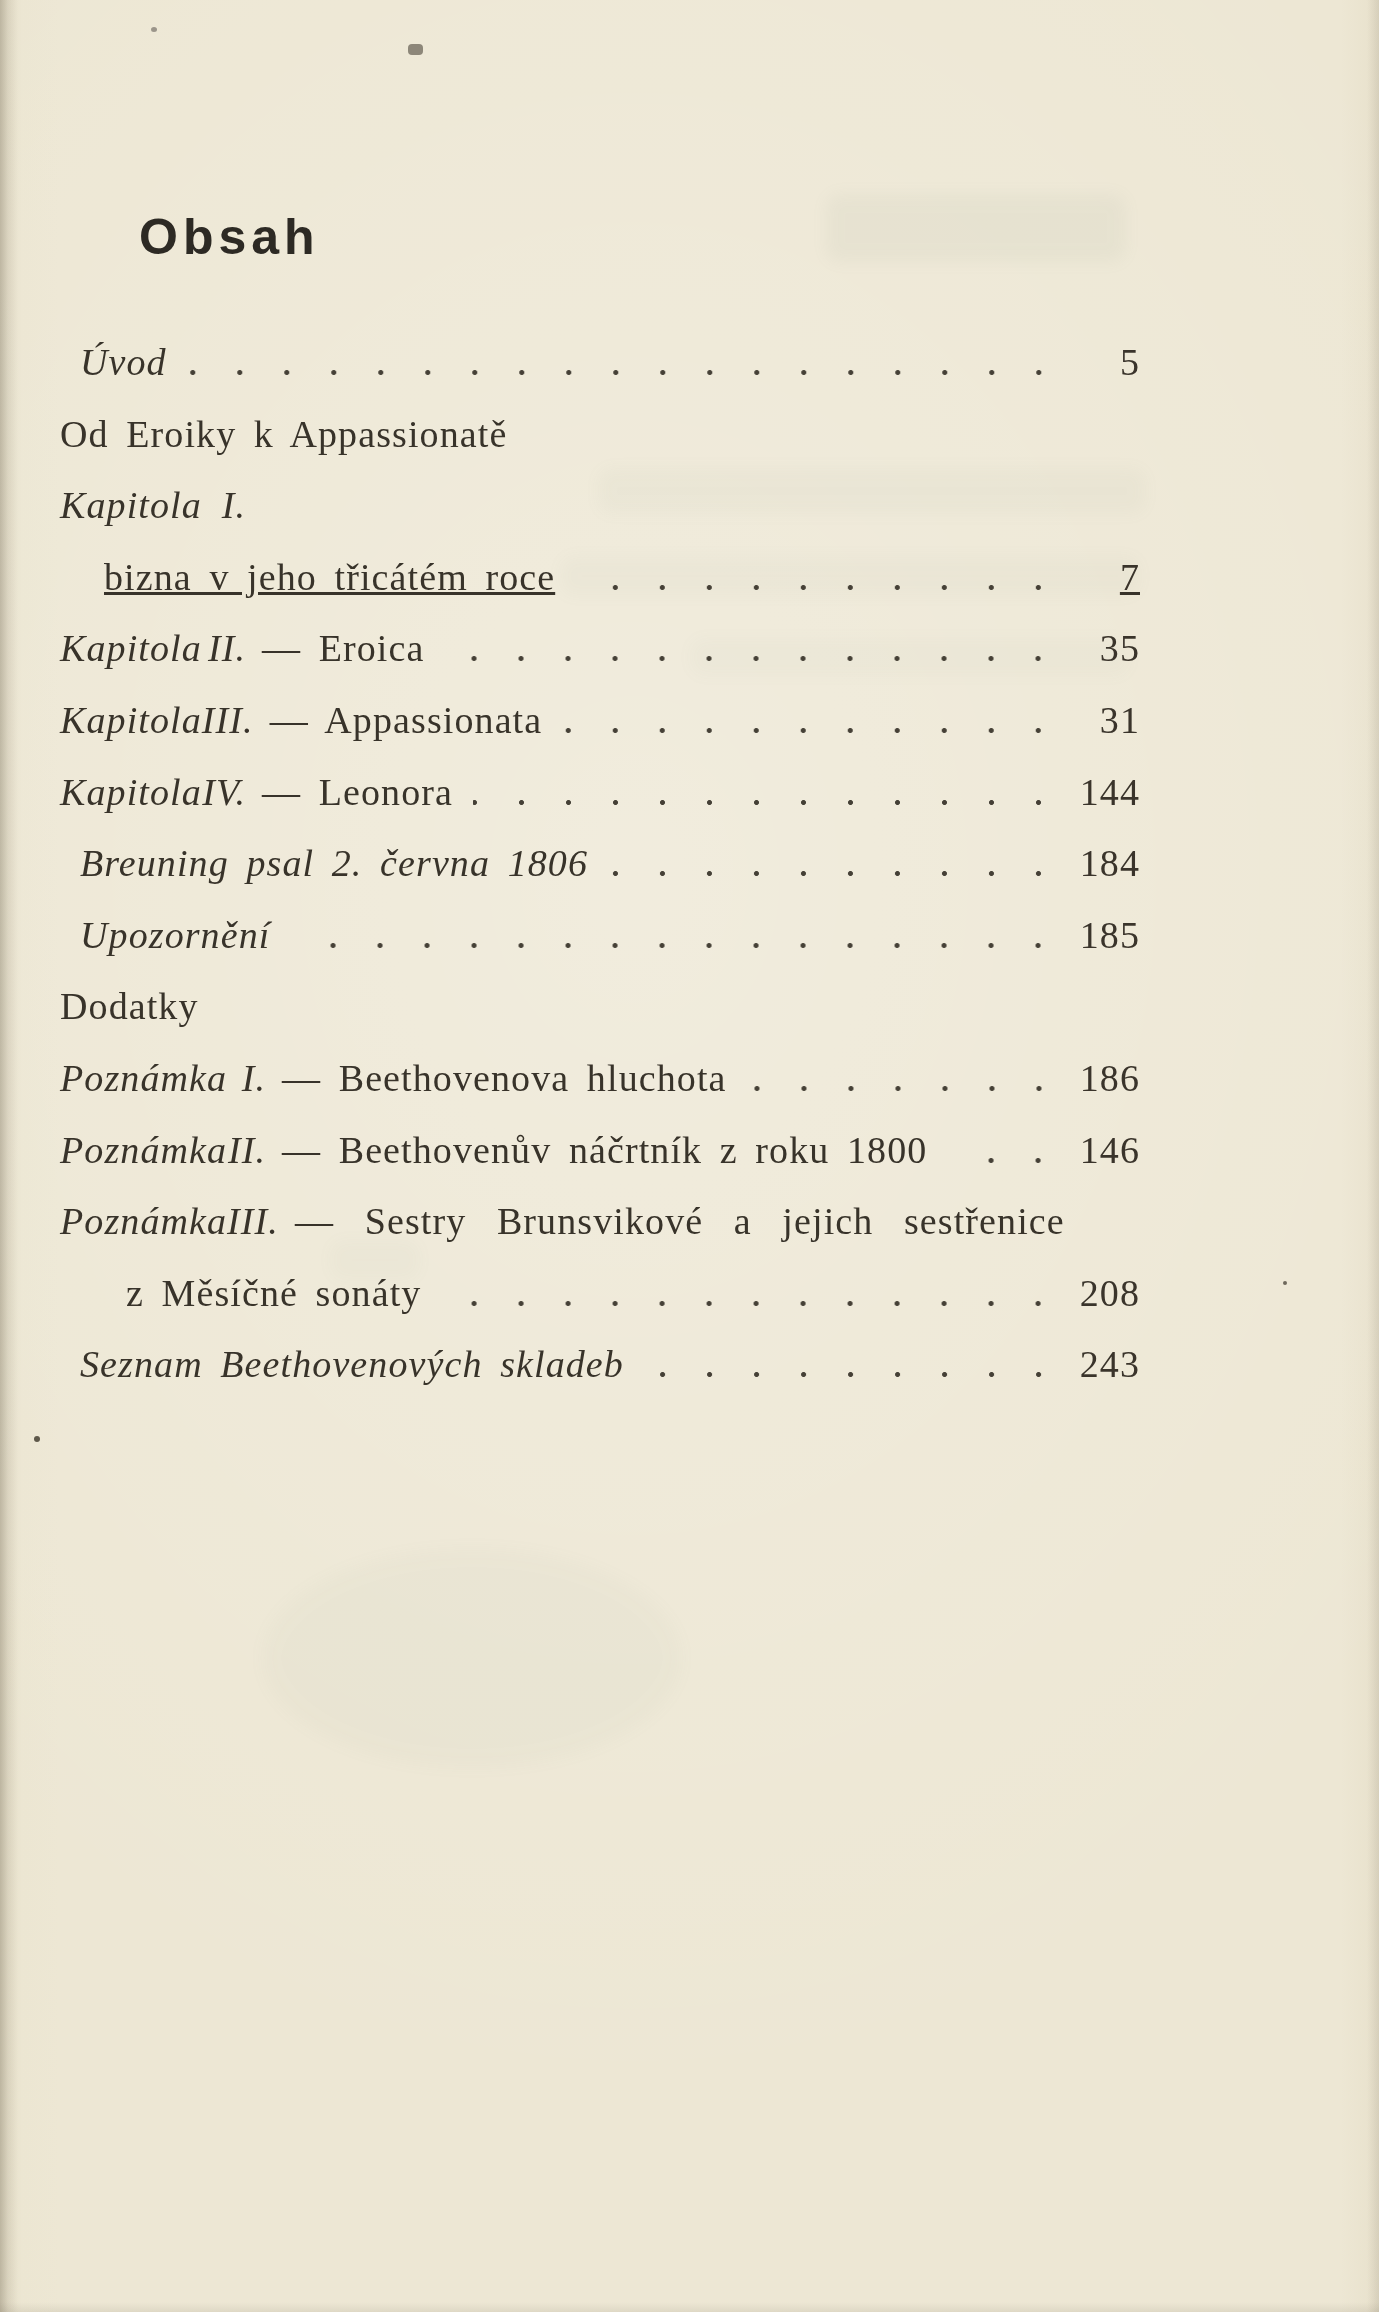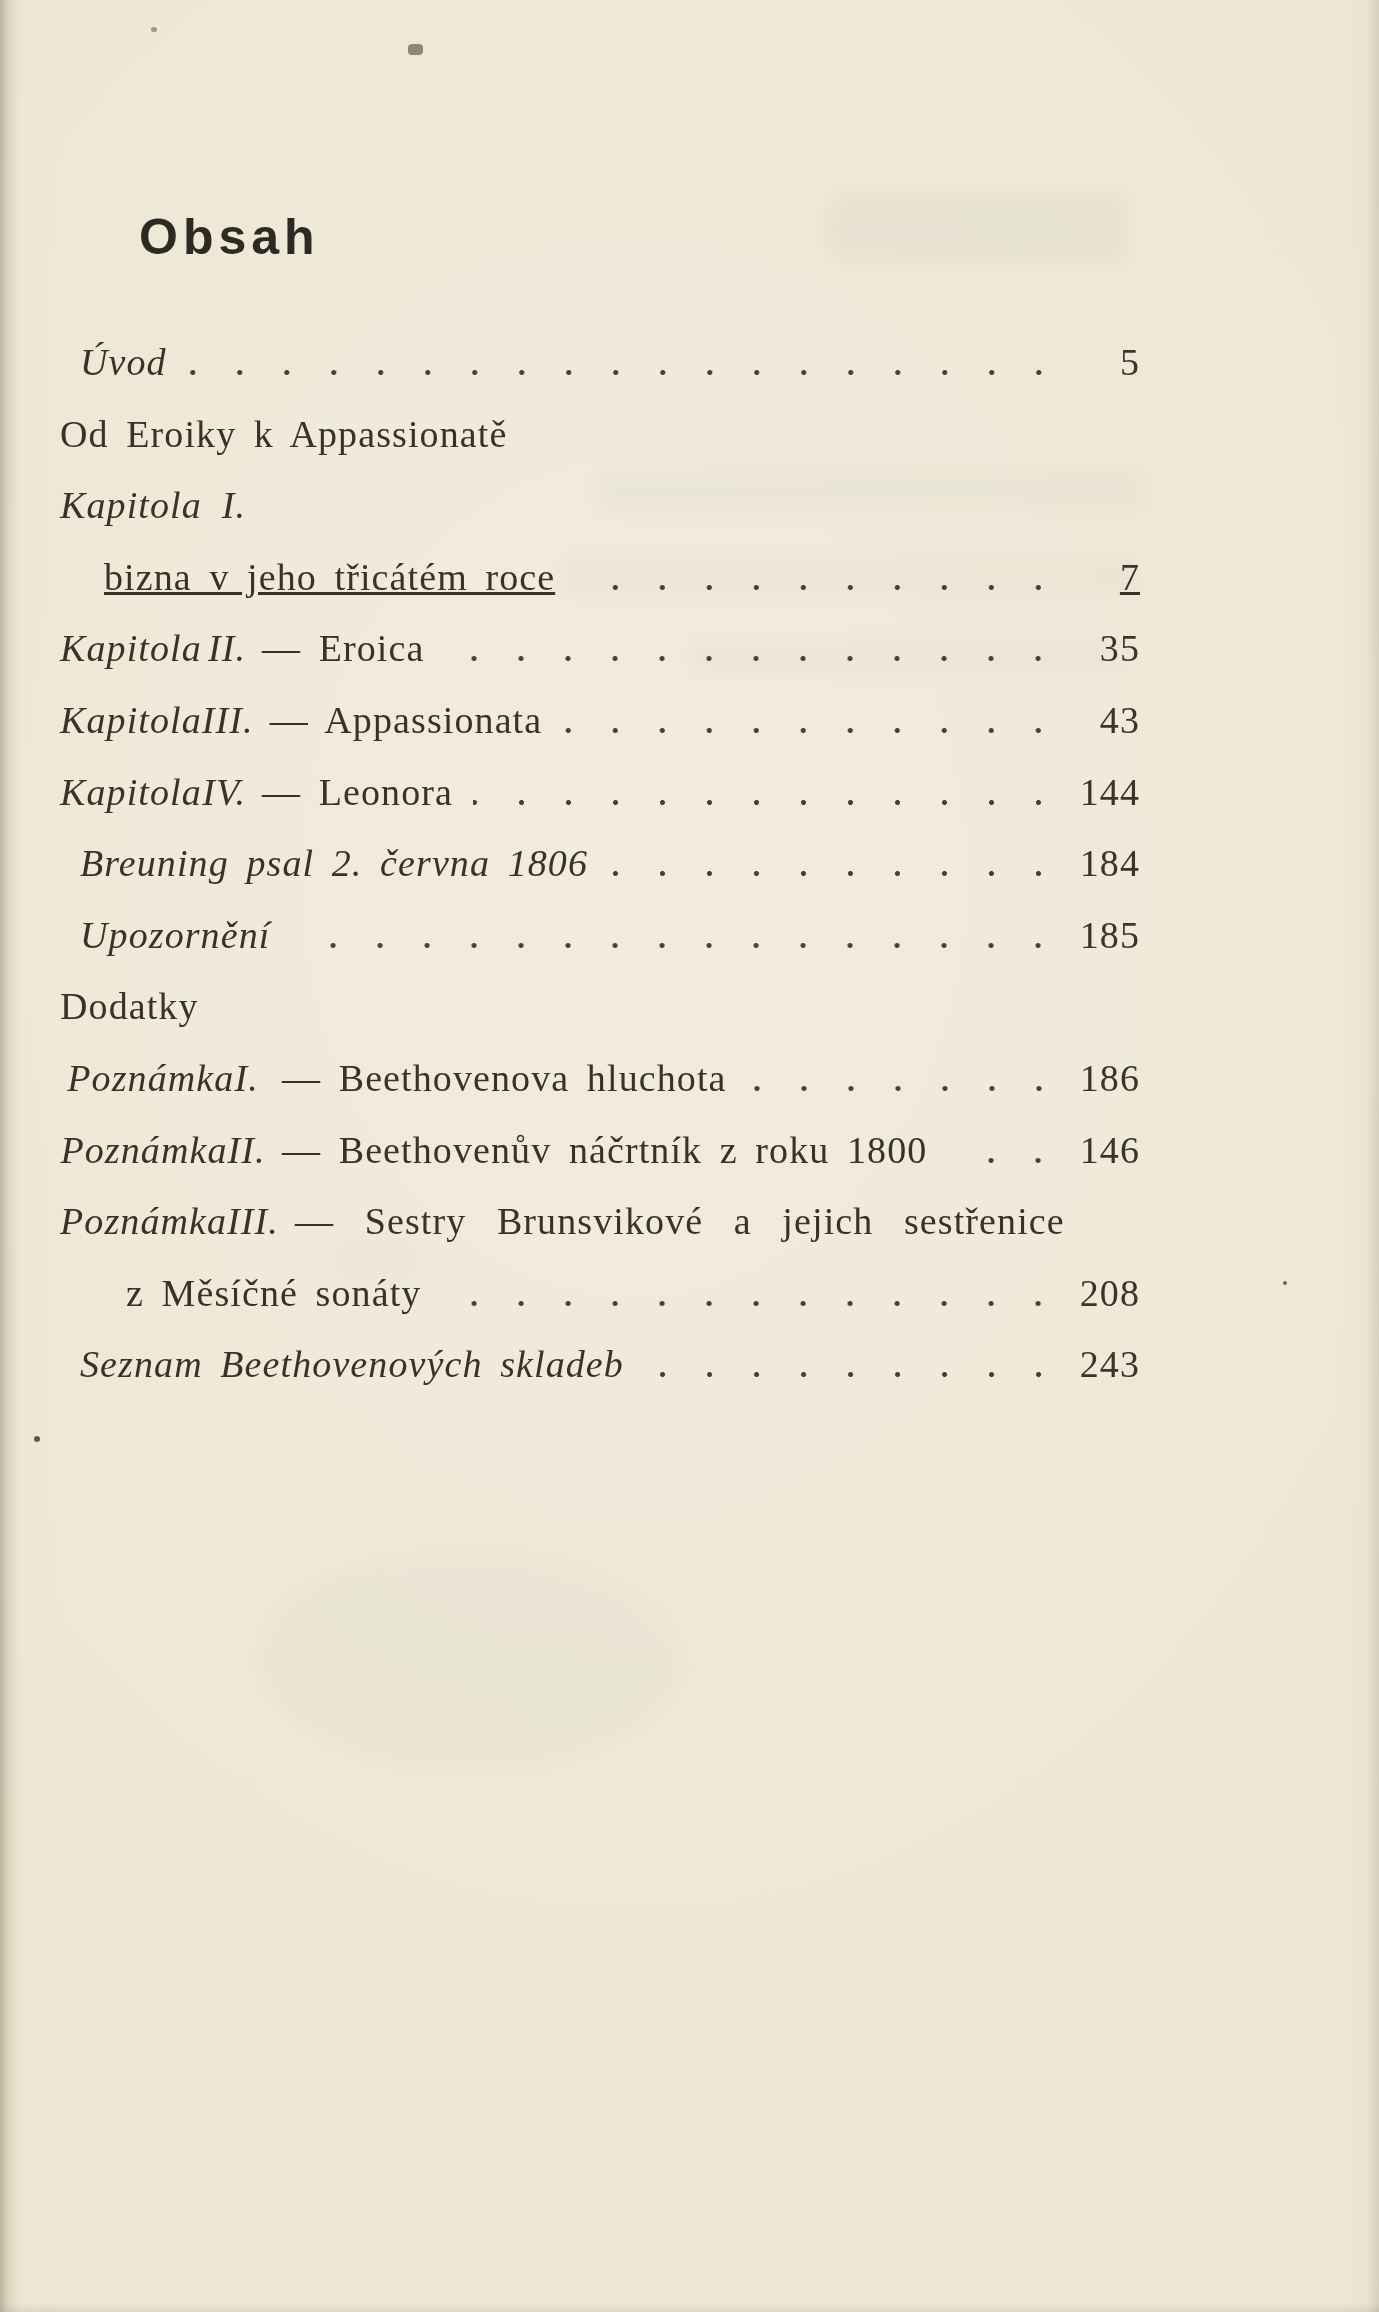--- a/index.html
+++ b/index.html
@@ -34,21 +34,21 @@
     display:flex;align-items:baseline;
     height:71.6px;line-height:71.6px;
     white-space:nowrap;
     word-spacing:7px;letter-spacing:1.1px;
   }
   .row.indent-1{padding-left:44px;text-decoration:underline;}
   .row.indent-2{padding-left:66px;}
   .row.spread{word-spacing:20px;}
   .numbox{display:inline-flex;justify-content:space-between;font-style:italic;}
   .numbox.kapitola{min-width:186px;}
-  .numbox.poznamka{min-width:206px;justify-content:center;}
+  .numbox.poznamka{min-width:206px;}
   .part.rest{margin-left:16px;}
   .part.italic{font-style:italic;margin-left:20px;}
   .leader{
     flex:1 1 auto;
     height:5px;
     margin:0 16px 0 20px;
     background-image:radial-gradient(circle at 50% 50%, #454036 2.1px, rgba(69,64,54,0) 2.9px);
     background-size:47px 5px;
     background-repeat:repeat-x;
     background-position:right center;
@@ -114,21 +114,21 @@
         <div class="leader"></div>
         <span class="page-num">35</span>
       </div>
       <div class="row">
         <span class="numbox kapitola">
           <span>Kapitola</span>
           <span>III.</span>
         </span>
         <span class="part rest">— Appassionata</span>
         <div class="leader"></div>
-        <span class="page-num">43</span>
+        <span class="page-num">31</span>
       </div>
       <div class="row">
         <span class="numbox kapitola">
           <span>Kapitola</span>
           <span>IV.</span>
         </span>
         <span class="part rest">— Leonora</span>
         <div class="leader"></div>
         <span class="page-num">144</span>
       </div>

